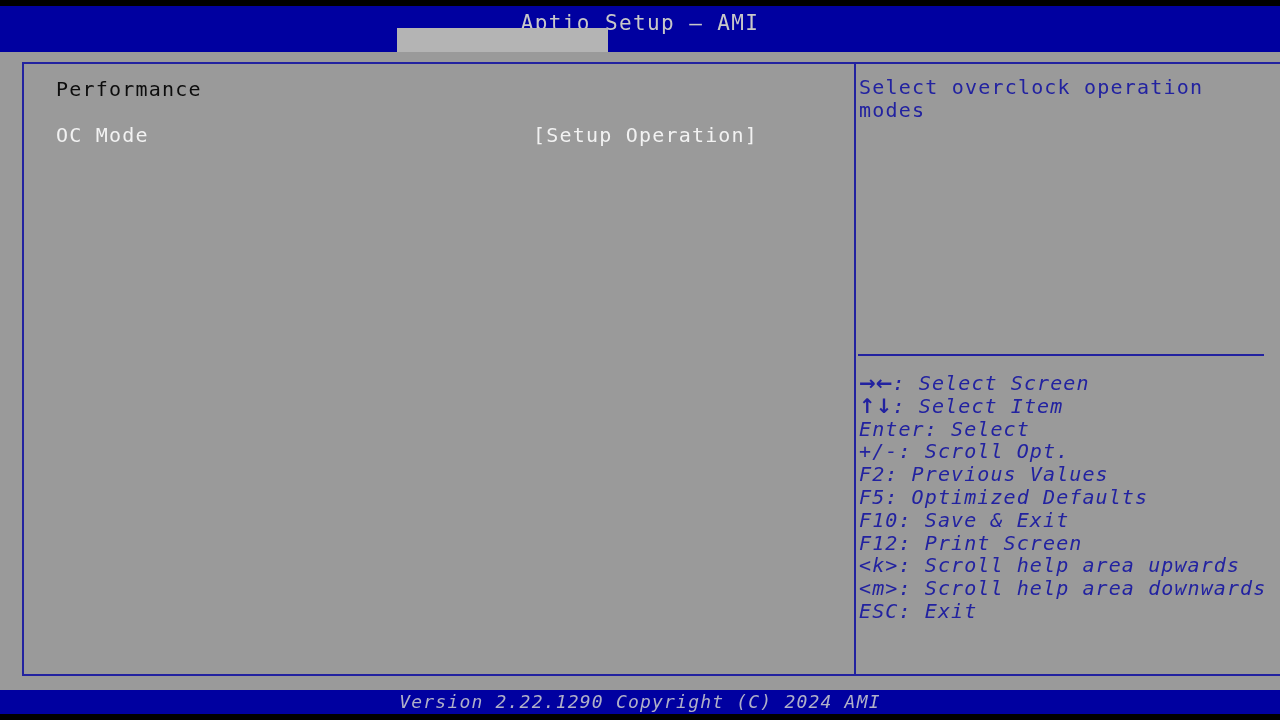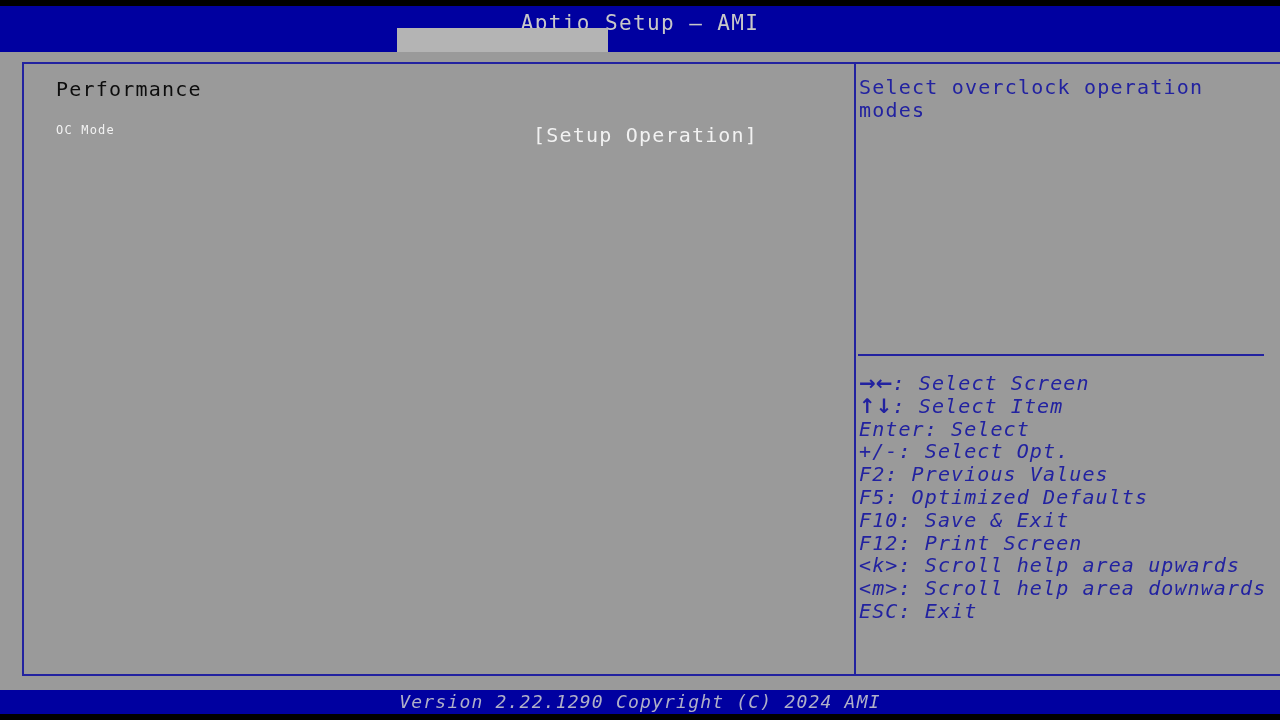--- a/index.html
+++ b/index.html
@@ -106,21 +106,21 @@
   .setting-row {
     position: absolute;
     left: 0; top: 59px;
     width: 100%;
     height: 24px;
   }
   .setting-label {
     position: absolute;
     left: 32px; top: 0;
     color: #f2f2f2;
-    font-size: 12px;
+    font-size: 20px;
     letter-spacing: 1.2px;
     white-space: pre;
   }
   .setting-value {
     position: absolute;
     left: 509px; top: 0;
     color: #f2f2f2;
     font-size: 20px;
     letter-spacing: 1.2px;
     white-space: pre;
@@ -217,21 +217,21 @@
 
   <div class="panel-right">
     <div class="help-text">Select overclock operation modes</div>
 
     <div class="help-divider"></div>
 
     <div class="keylist">
         <div class="keyrow"><span class="glyph">→←</span><span>: </span><span>Select Screen</span></div>
         <div class="keyrow"><span class="glyph">↑↓</span><span>: </span><span>Select Item</span></div>
         <div class="keyrow"><span>Enter</span><span>: </span><span>Select</span></div>
-        <div class="keyrow"><span>+/-</span><span>: </span><span>Select Opt.</span></div>
+        <div class="keyrow"><span>+/-</span><span>: </span><span>Scroll Opt.</span></div>
         <div class="keyrow"><span>F2</span><span>: </span><span>Previous Values</span></div>
         <div class="keyrow"><span>F5</span><span>: </span><span>Optimized Defaults</span></div>
         <div class="keyrow"><span>F10</span><span>: </span><span>Save &amp; Exit</span></div>
         <div class="keyrow"><span>F12</span><span>: </span><span>Print Screen</span></div>
         <div class="keyrow"><span>&lt;k&gt;</span><span>: </span><span>Scroll help area upwards</span></div>
         <div class="keyrow"><span>&lt;m&gt;</span><span>: </span><span>Scroll help area downwards</span></div>
         <div class="keyrow"><span>ESC</span><span>: </span><span>Exit</span></div>
       </div>
   </div>
 

